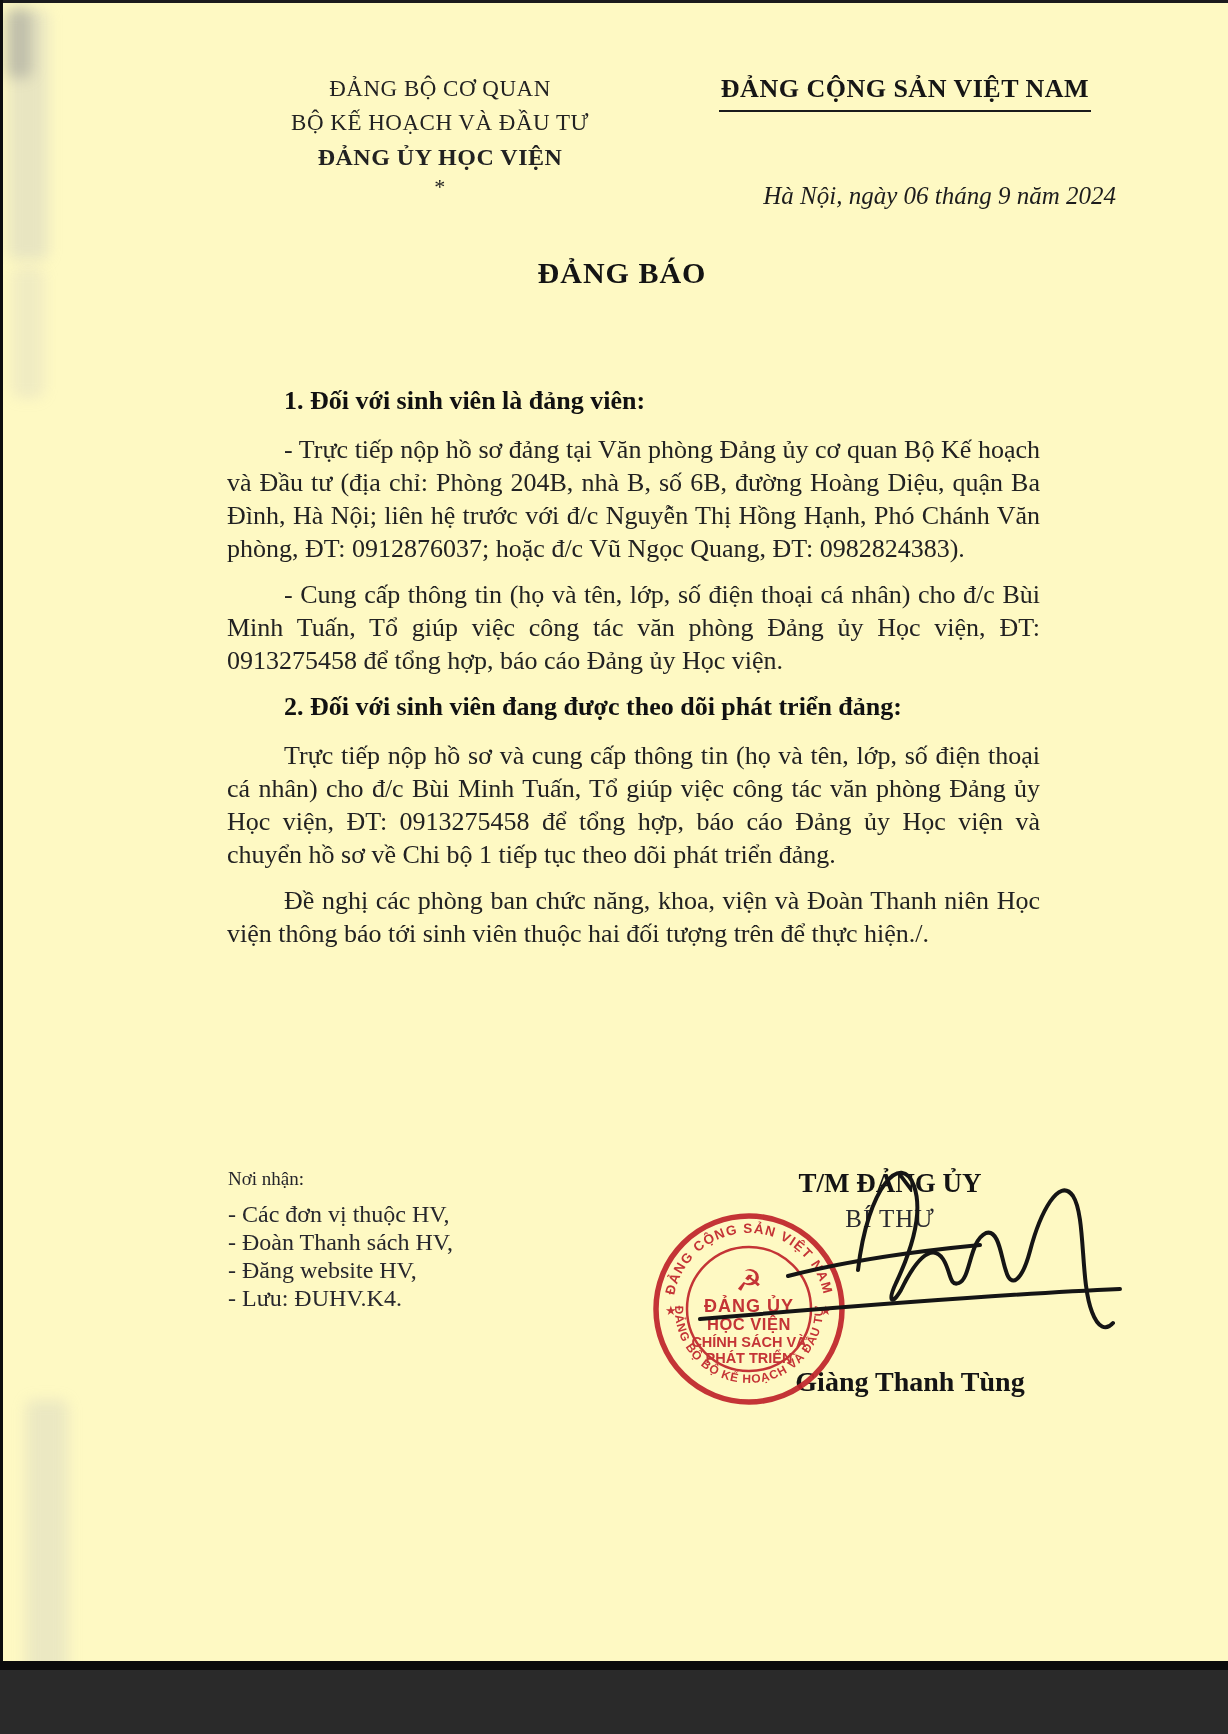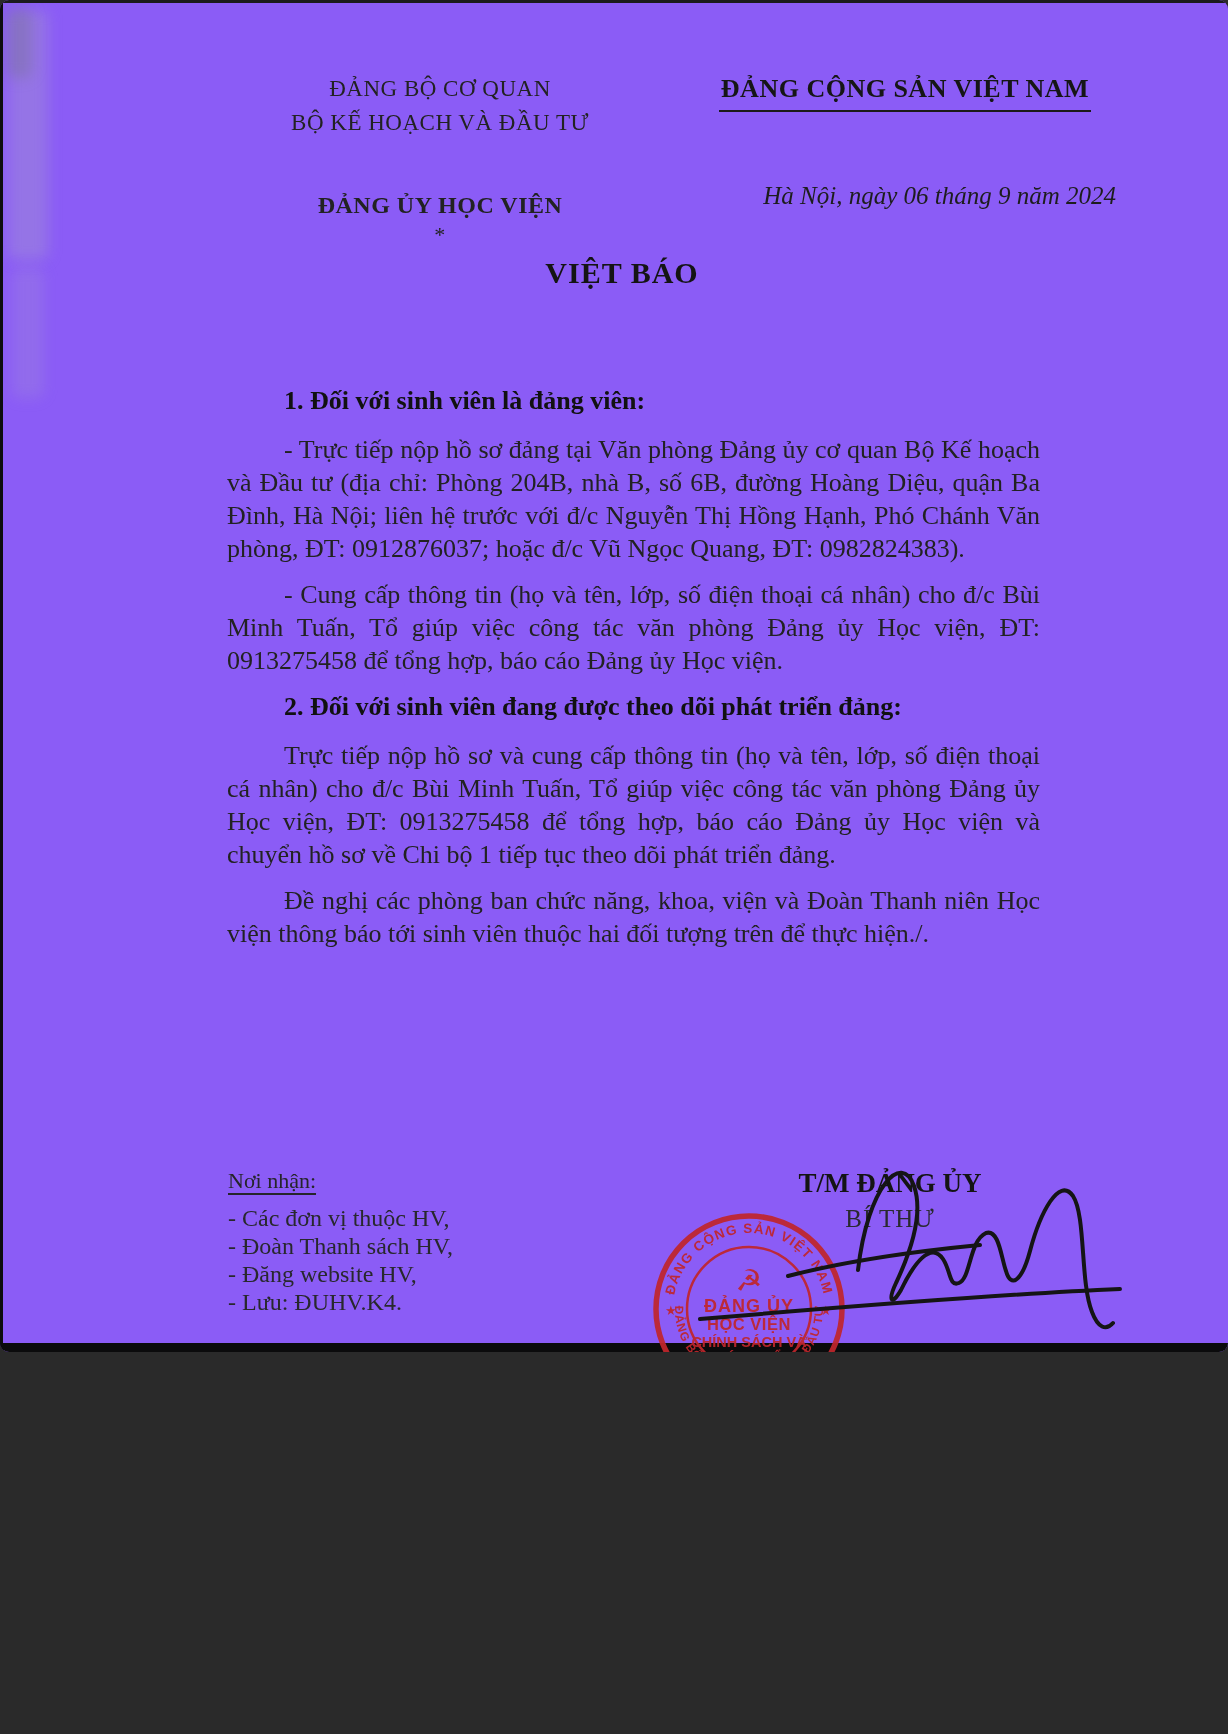--- a/index.html
+++ b/index.html
@@ -1,41 +1,40 @@
 <!DOCTYPE html>
 <html><head>
 <meta charset="utf-8">
 <style>
   html,body{margin:0;padding:0;background:#2a2a2a;}
   .page{
     position:relative;
-    width:1228px;height:1352px;
-    background:#8b5cf6;
+    width:1228px;height:1670px;
+    background:#fef9c3;
     overflow:hidden;
     font-family:"Liberation Serif","DejaVu Serif",serif;
     color:#1e1e1e;
-    border-radius:9px;
   }
   
   .edge-top{position:absolute;top:0;left:0;width:100%;height:3px;background:#1b1b1d;}
   .edge-left{position:absolute;top:0;left:0;width:3px;height:100%;background:#0d0d0e;}
   .edge-bottom{position:absolute;bottom:0;left:0;width:100%;height:9px;background:#0b0b0c;}
   .smudge{position:absolute;background:rgba(176,178,192,.28);filter:blur(7px);border-radius:8px;}
   .smudge.s1{left:8px;top:10px;width:40px;height:250px;}
   .smudge.s2{left:12px;top:268px;width:32px;height:130px;background:rgba(176,178,192,.18);}
   .smudge.s3{left:26px;top:1400px;width:42px;height:330px;background:rgba(176,178,192,.24);}
   .smudge.s4{left:6px;top:8px;width:26px;height:70px;background:rgba(110,112,125,.32);}
   
   .org-block{
     position:absolute;left:248px;top:72px;width:384px;
     text-align:center;line-height:34px;font-size:23px;
     letter-spacing:.5px;color:#222;
   }
   .org-block .l1,.org-block .l2{font-weight:500;}
-  .org-block .l3,.org-block .l4{font-weight:bold;font-size:24px;margin-top:48px;}
+  .org-block .l3,.org-block .l4{font-weight:bold;font-size:24px;}
   .org-block .sep{font-size:22px;line-height:26px;}
   .party-name-wrap{position:absolute;left:655px;top:74px;width:500px;text-align:center;}
   .party-name{
     display:inline-block;font-weight:bold;font-size:26px;letter-spacing:.5px;
     border-bottom:2px solid #1b1b1b;padding:0 2px 6px 2px;color:#161616;
   }
   .dateline{
     position:absolute;left:588px;top:182px;width:528px;
     text-align:right;font-style:italic;font-size:25px;color:#1d1d1d;
   }
@@ -50,21 +49,21 @@
   }
   
   .body-text{
     position:absolute;left:227px;top:376px;width:813px;
     font-size:26px;line-height:33px;text-align:justify;color:#222;
   }
   .body-text p{margin:0 0 13px 0;text-indent:57px;}
   .body-text p.heading{font-weight:bold;margin:8px 0 16px 0;color:#111;}
   
   .recipients{position:absolute;left:228px;top:1168px;width:360px;}
-  .recipients .label{font-size:22px;text-decoration:underline;text-underline-offset:5px;color:#25252a;}
+  .recipients .label{font-size:19px;text-underline-offset:5px;color:#25252a;}
   .recipients ul{list-style:none;margin:10px 0 12px 0;padding:0;font-size:24px;line-height:28px;color:#28282d;}
   .signing{position:absolute;left:640px;top:1168px;width:500px;text-align:center;}
   .signing .authority{font-weight:bold;font-size:27px;color:#141414;}
   .signing .position{font-size:25px;letter-spacing:1px;margin-top:6px;color:#2a2a30;}
   .signer-name{
     position:absolute;left:700px;top:1366px;width:420px;text-align:center;
     font-weight:bold;font-size:28px;color:#151515;
   }
   .stamp-svg{position:absolute;left:649px;top:1209px;width:200px;height:200px;opacity:.93;}
   .sig-svg{position:absolute;left:0;top:0;width:1228px;height:1734px;pointer-events:none;}
@@ -87,21 +86,21 @@
     <div class="l2">BỘ KẾ HOẠCH VÀ ĐẦU TƯ</div>
     <div class="l3">ĐẢNG ỦY HỌC VIỆN</div>
     <div class="sep">*</div>
   </div>
 
   <div class="party-name-wrap">
     <span class="party-name">ĐẢNG CỘNG SẢN VIỆT NAM</span>
   </div>
   <div class="dateline">Hà Nội, ngày 06 tháng 9 năm 2024</div>
 
-  <div class="doc-title">VIỆT BÁO</div>
+  <div class="doc-title">ĐẢNG BÁO</div>
 
   <div class="body-text">
     <p class="heading">1. Đối với sinh viên là đảng viên:</p>
     <p>- Trực tiếp nộp hồ sơ đảng tại Văn phòng Đảng ủy cơ quan Bộ Kế hoạch và Đầu tư (địa chỉ: Phòng 204B, nhà B, số 6B, đường Hoàng Diệu, quận Ba Đình, Hà Nội; liên hệ trước với đ/c Nguyễn Thị Hồng Hạnh, Phó Chánh Văn phòng, ĐT: 0912876037; hoặc đ/c Vũ Ngọc Quang, ĐT: 0982824383).</p>
     <p>- Cung cấp thông tin (họ và tên, lớp, số điện thoại cá nhân) cho đ/c Bùi Minh Tuấn, Tổ giúp việc công tác văn phòng Đảng ủy Học viện, ĐT: 0913275458 để tổng hợp, báo cáo Đảng ủy Học viện.</p>
     <p class="heading">2. Đối với sinh viên đang được theo dõi phát triển đảng:</p>
     <p>Trực tiếp nộp hồ sơ và cung cấp thông tin (họ và tên, lớp, số điện thoại cá nhân) cho đ/c Bùi Minh Tuấn, Tổ giúp việc công tác văn phòng Đảng ủy Học viện, ĐT: 0913275458 để tổng hợp, báo cáo Đảng ủy Học viện và chuyển hồ sơ về Chi bộ 1 tiếp tục theo dõi phát triển đảng.</p>
     <p>Đề nghị các phòng ban chức năng, khoa, viện và Đoàn Thanh niên Học viện thông báo tới sinh viên thuộc hai đối tượng trên để thực hiện./.</p>
   </div>
 

